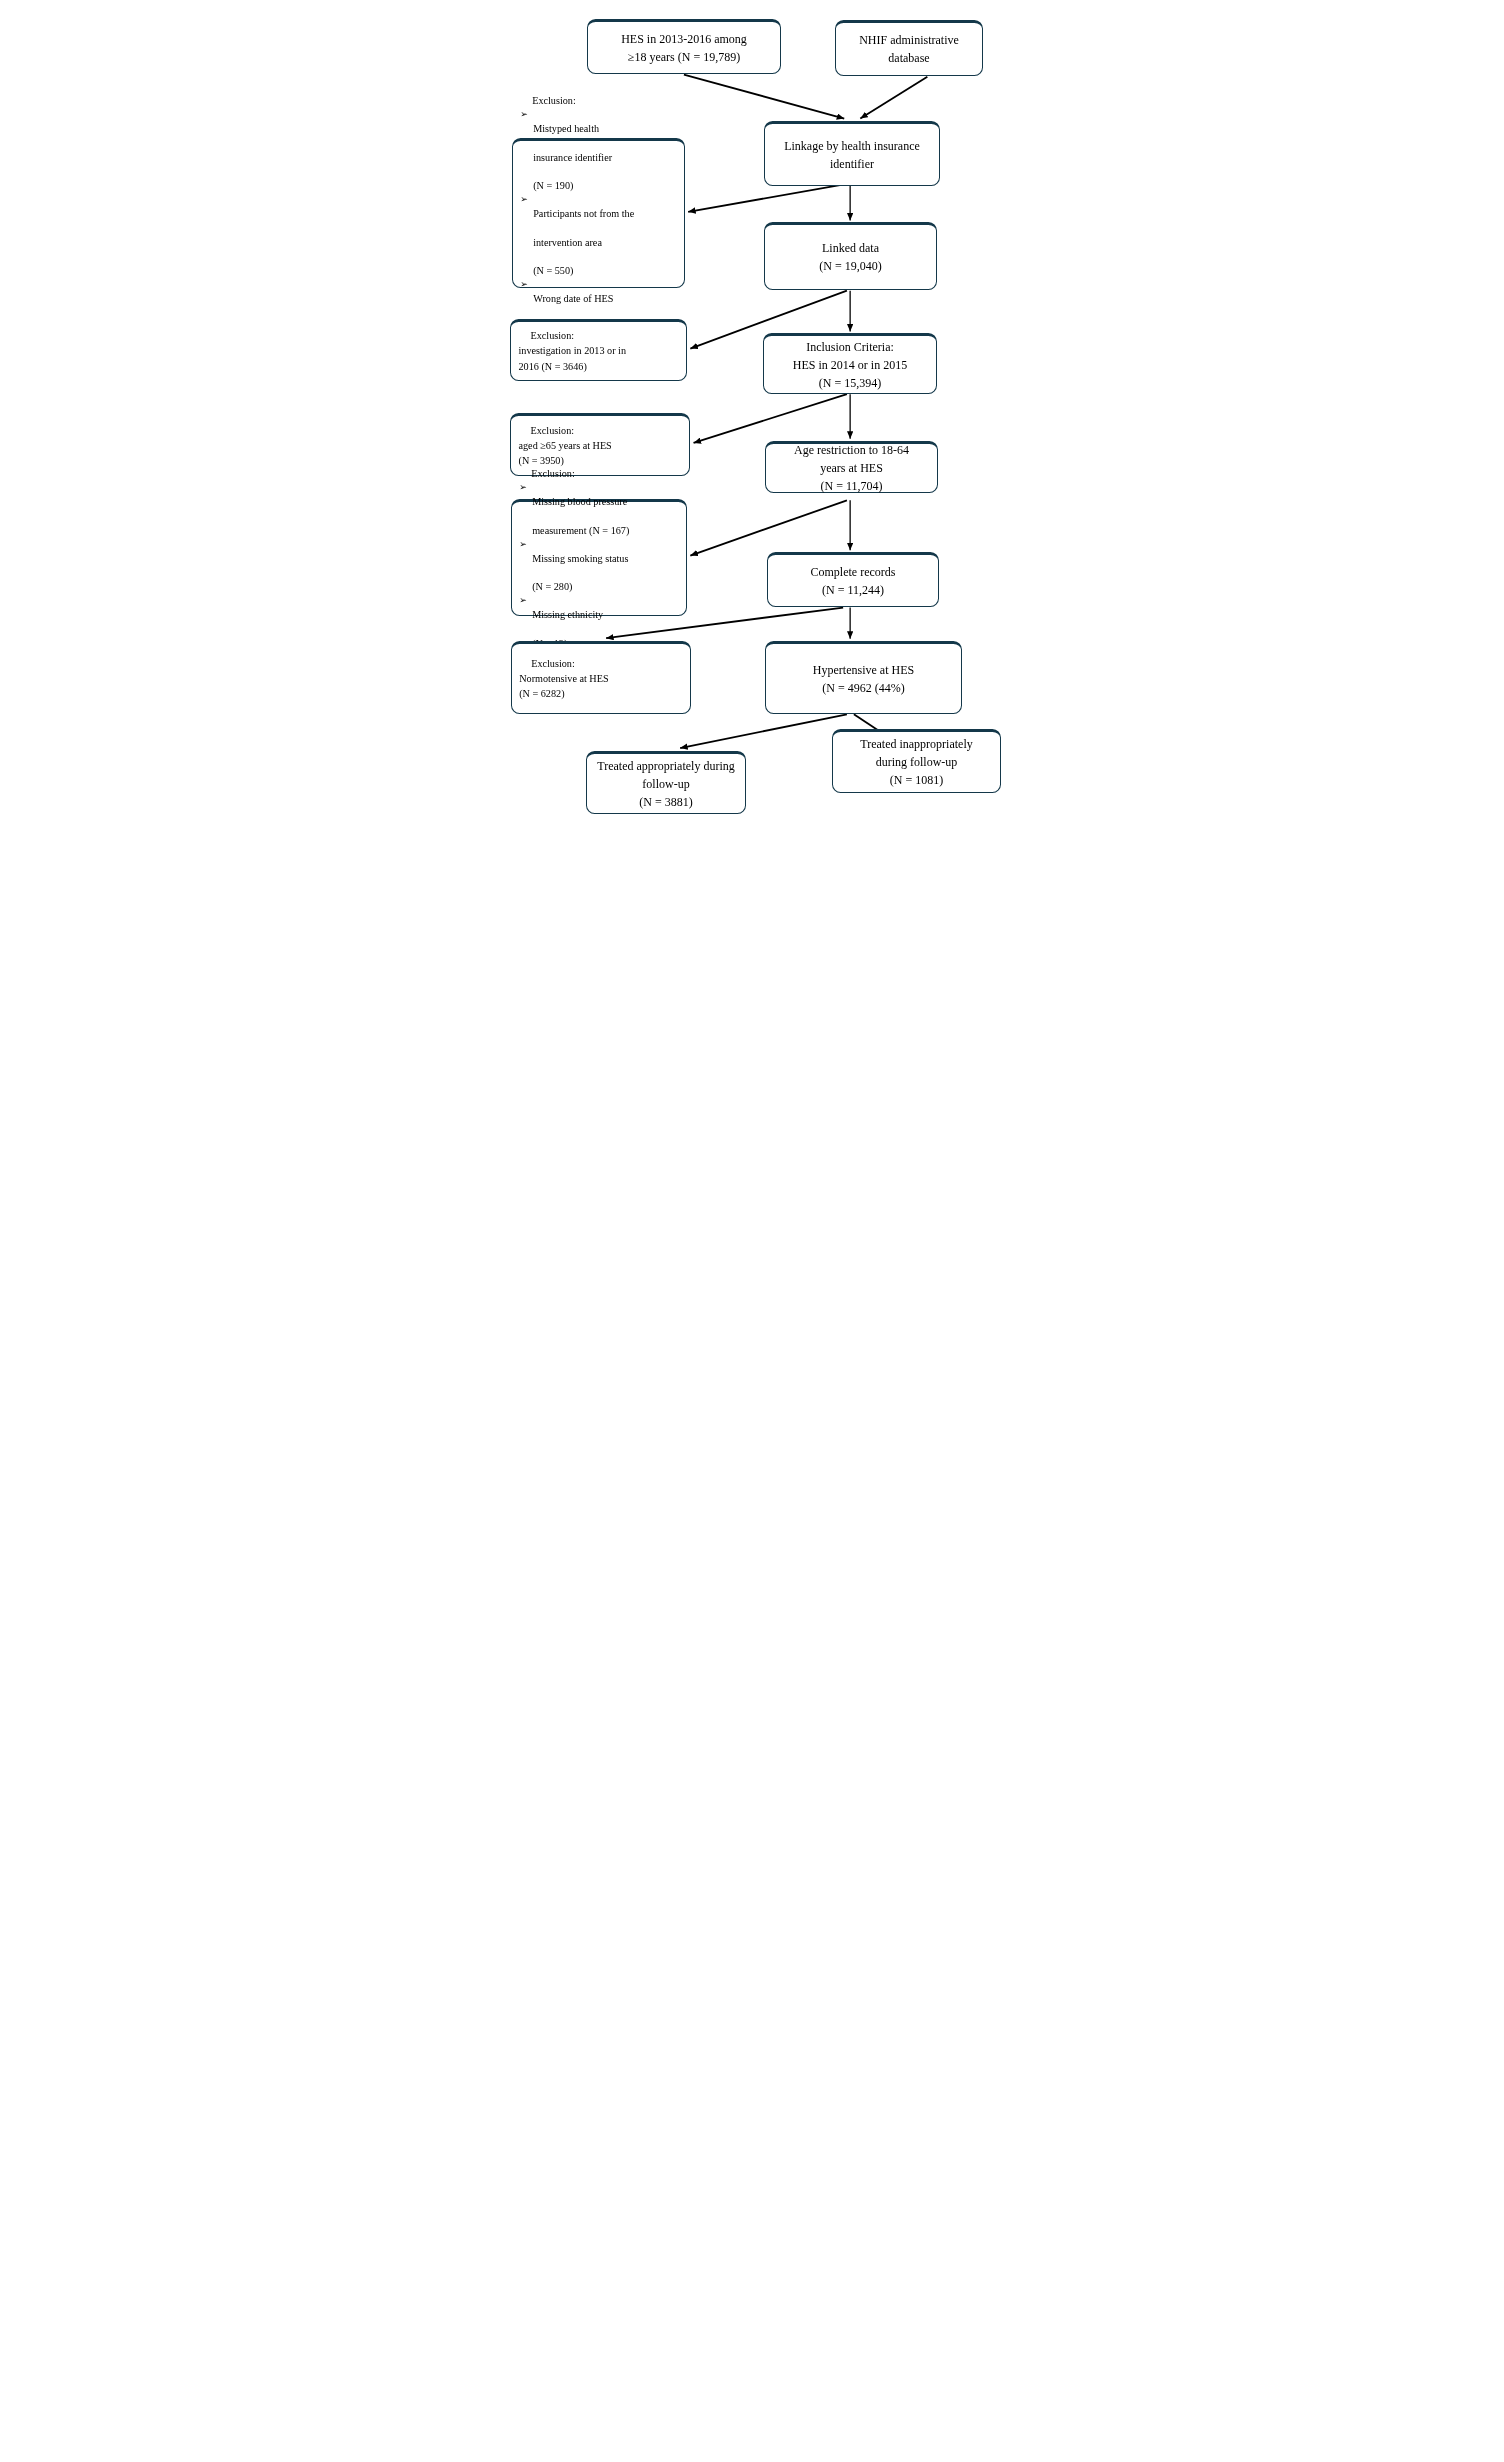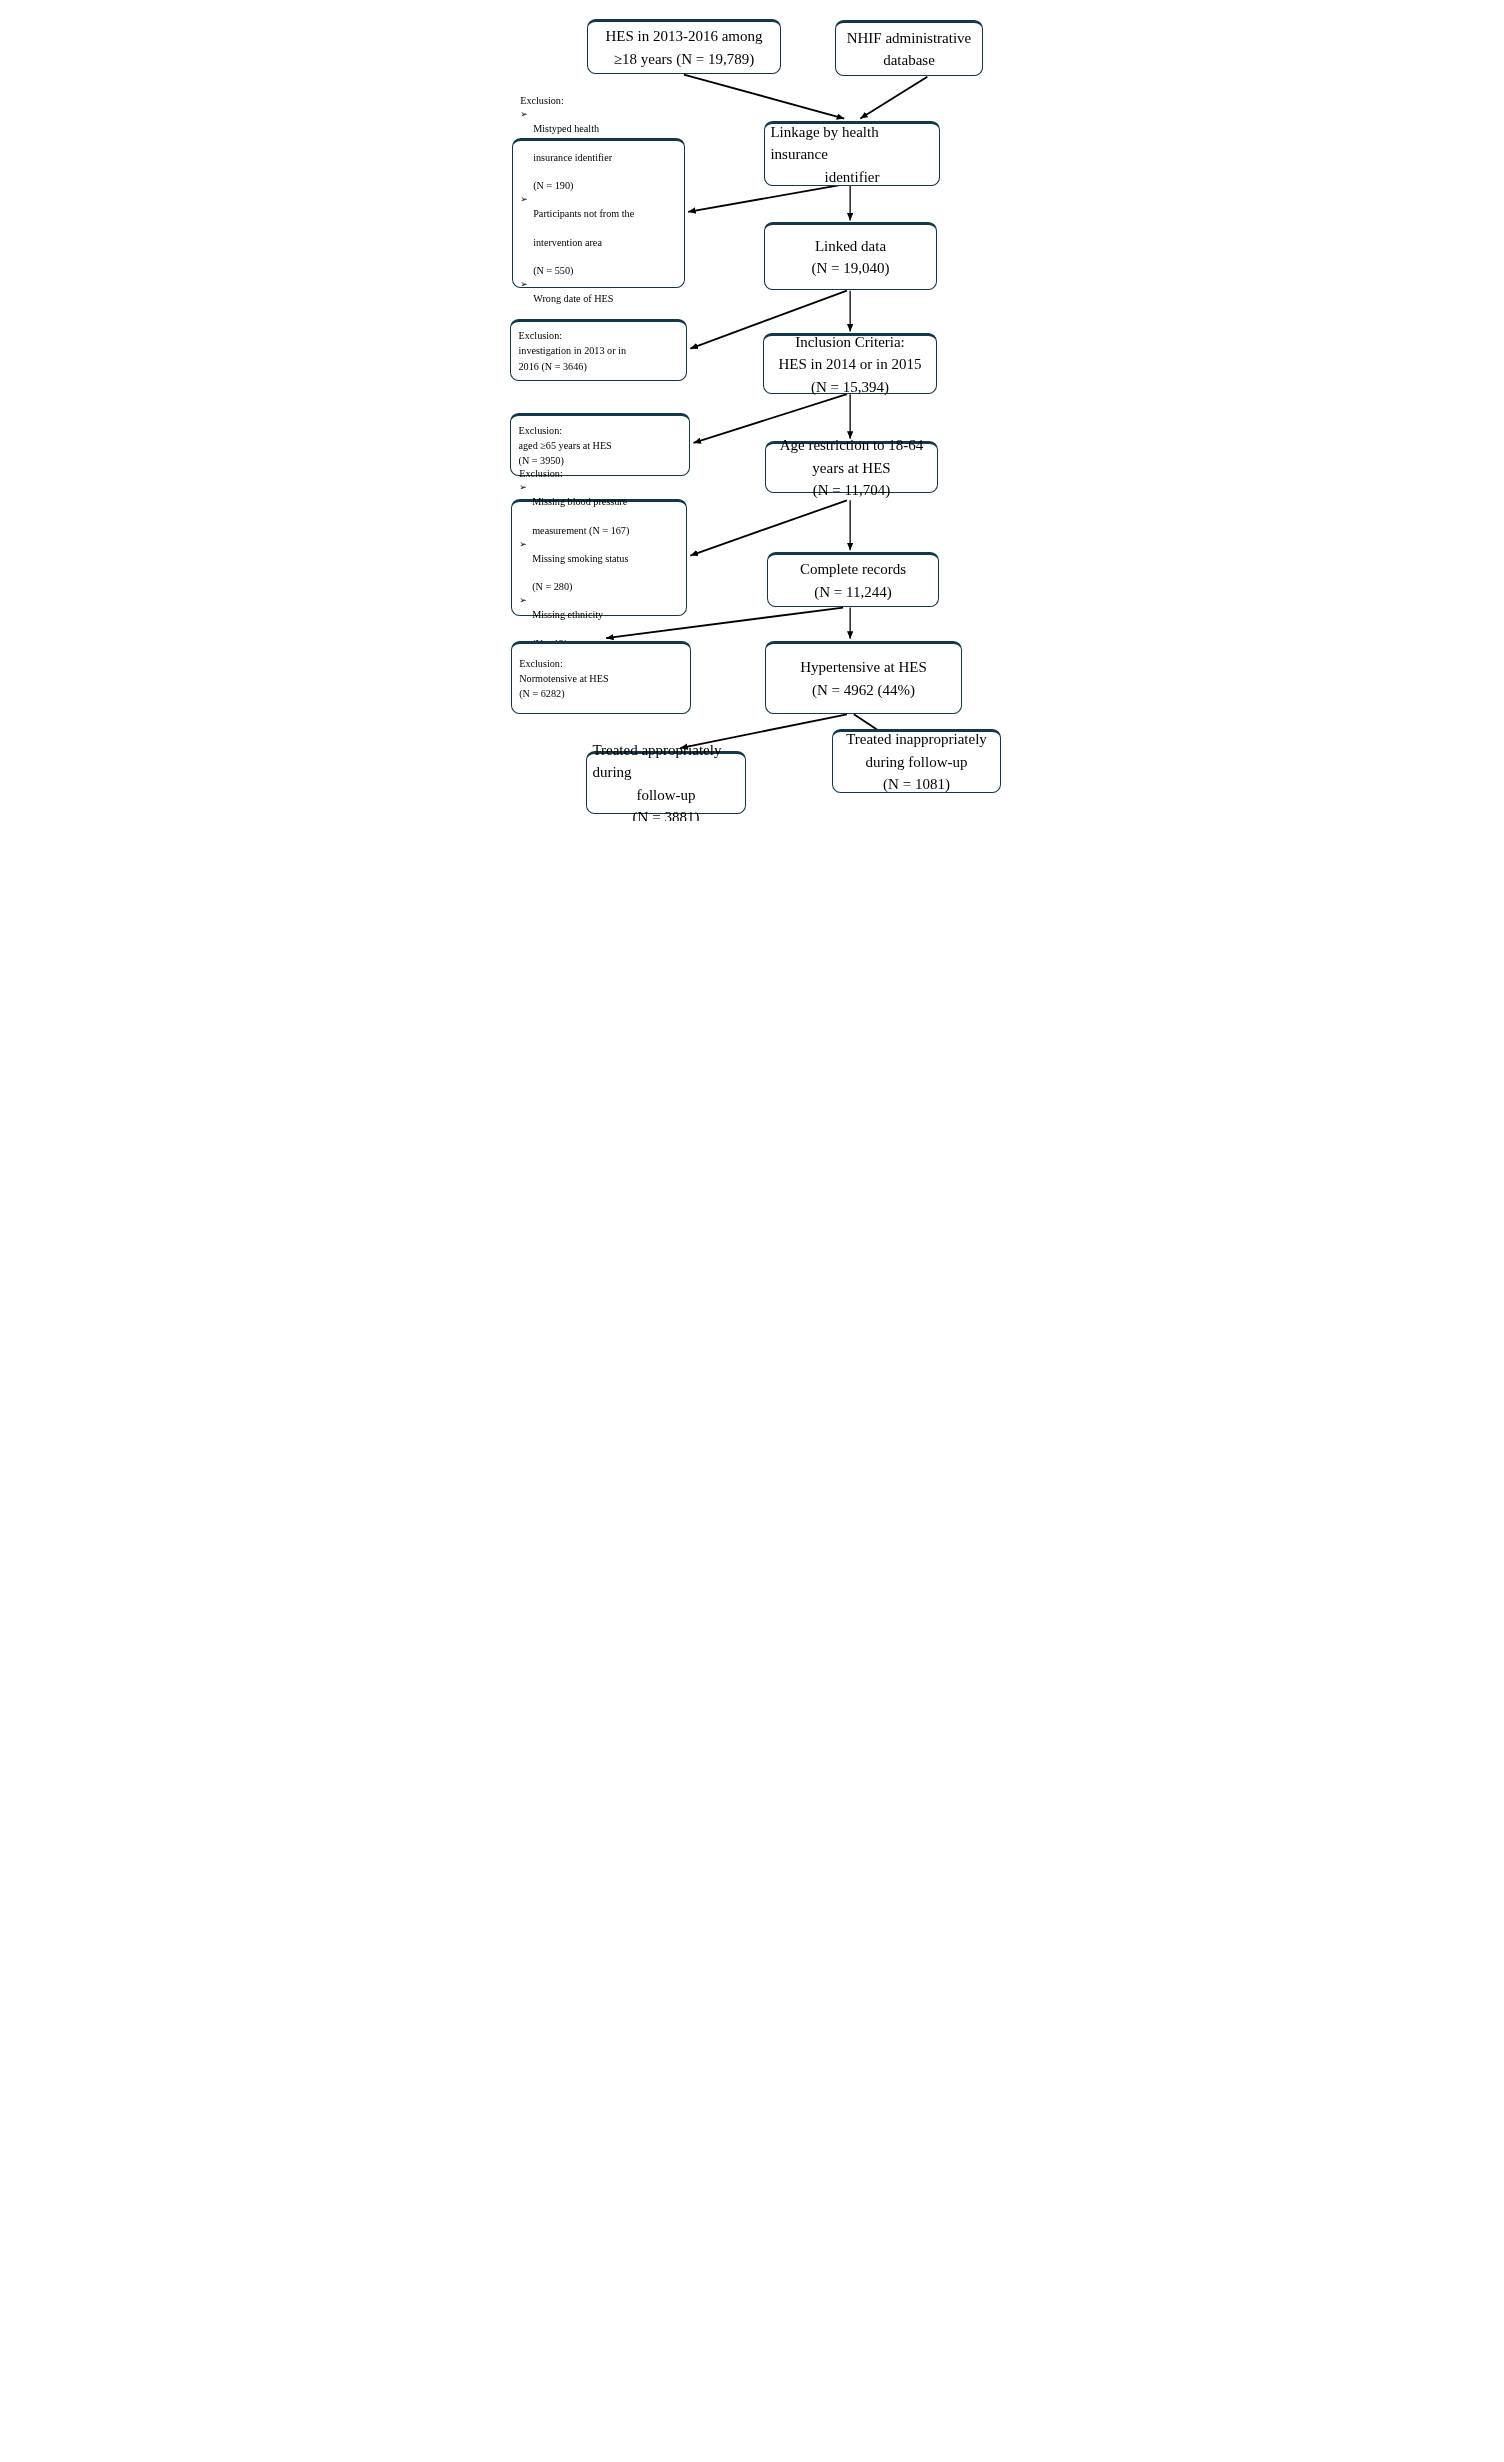--- a/index.html
+++ b/index.html
@@ -29,32 +29,32 @@
     border: 1.6px solid var(--border-color, #14384a);
     border-top-width: 3.2px;
     border-radius: 8.6px;
     display: flex;
     flex-direction: column;
     justify-content: center;
     padding: 4.3px 5.4px;
   }
   .box.center {
     align-items: center;
-    text-align: left;
-    font-size: 15px;
+    text-align: center;
+    font-size: 12px;
     line-height: 1.5;
   }
   .box.excl {
     text-align: left;
     font-size: 10.2px;
     line-height: 1.5;
     padding: 4.3px 6.4px 4.3px 7.5px;
   }
   .tline { display: block; }
-  .excl-head { display: block; }
+  .excl-head { display: block; margin-left: 12px; }
   .bullet-item {
     display: flex;
     align-items: flex-start;
   }
   .bullet-glyph {
     flex: 0 0 13px;
     width: 13px;
     font-size: 9px;
   }
   .bullet-lines { flex: 1 1 auto; }

